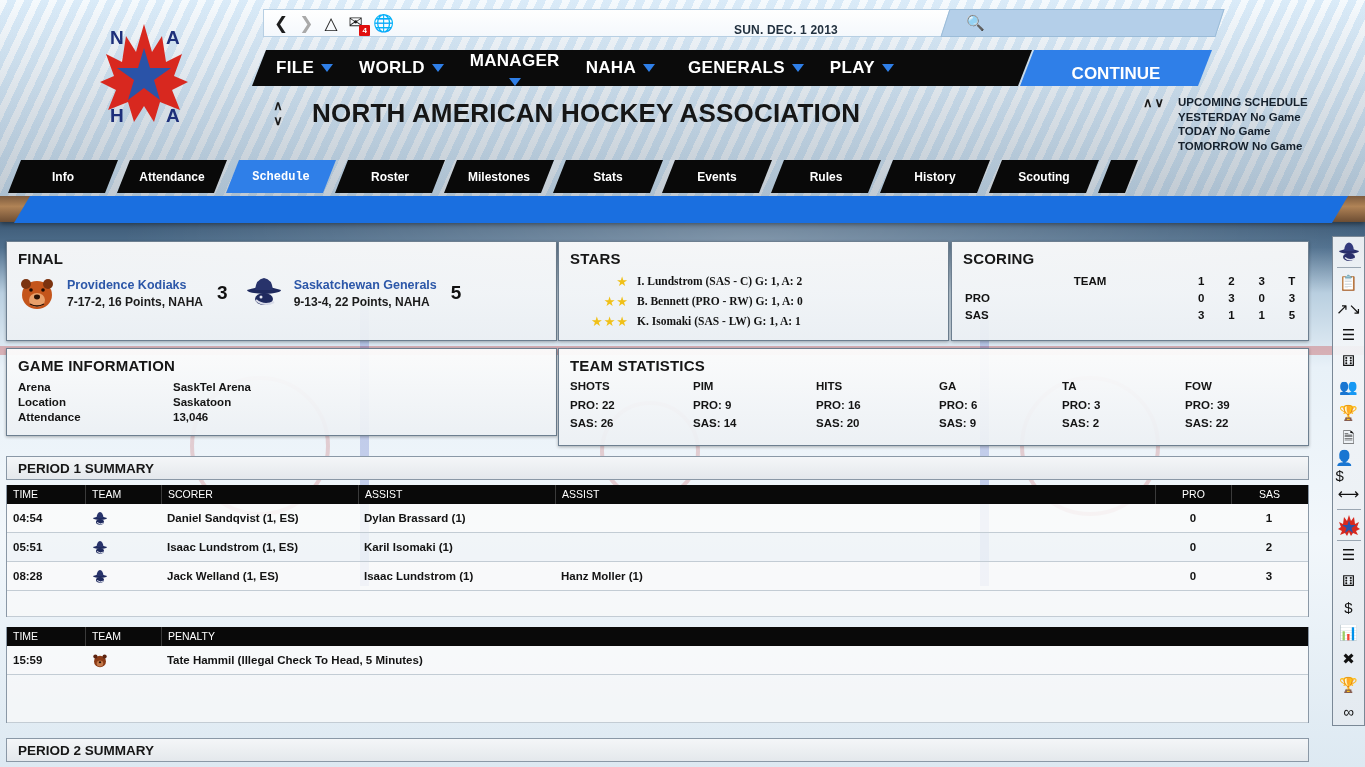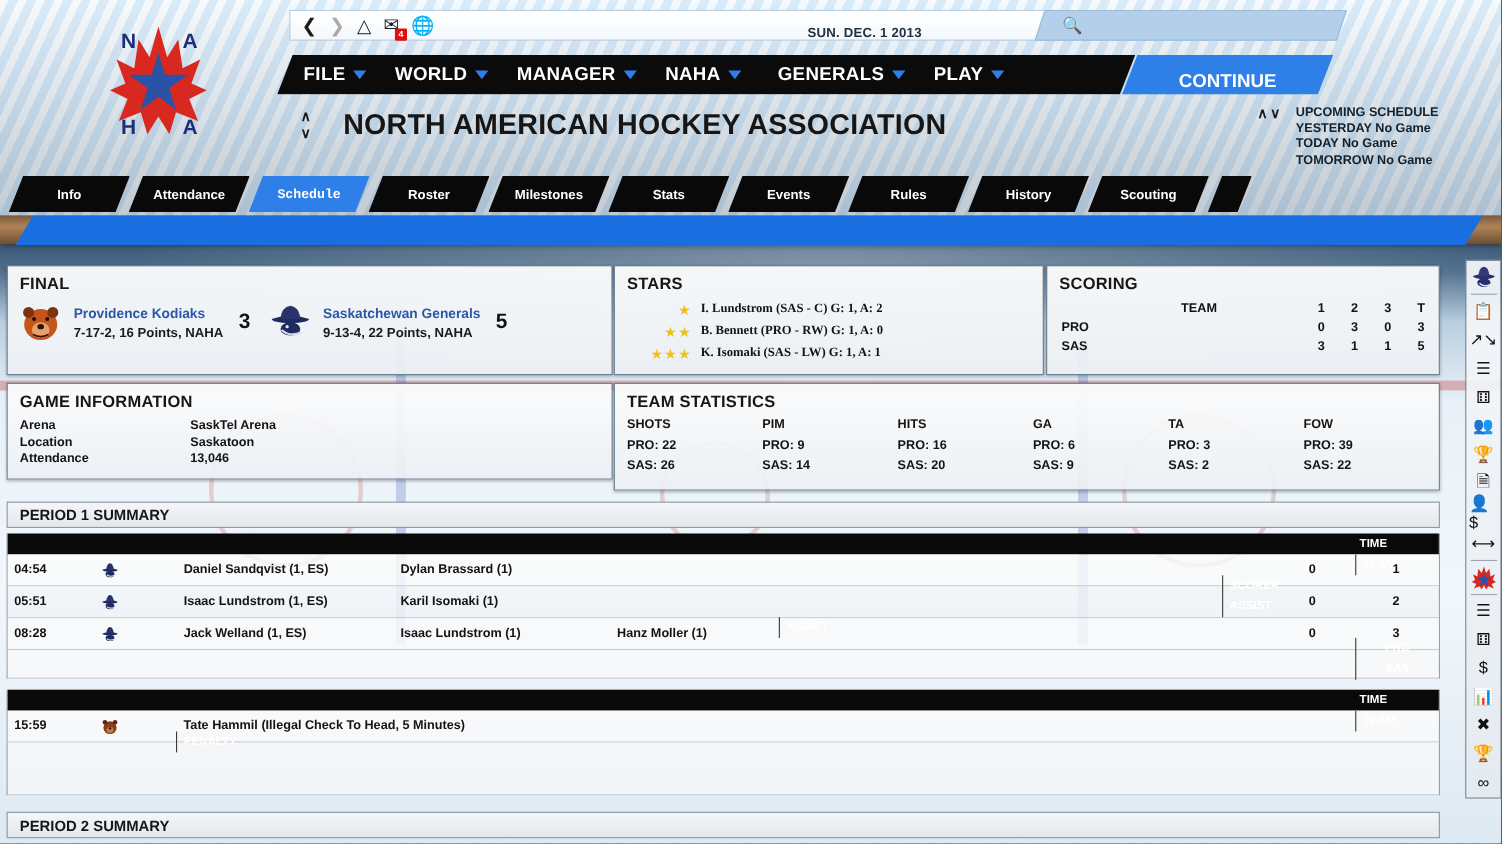--- a/index.html
+++ b/index.html
@@ -191,21 +191,21 @@
   .section-head {
     position:absolute; left:6px; width:1303px; height:24px;
     background: linear-gradient(180deg,#f4f6f8,#e4e8ec);
     border:1px solid #8a98a6;
     font-size:13.5px; font-weight:bold; color:#161616;
     display:flex; align-items:center; padding-left:11px;
   }
   .tbl { position:absolute; left:6px; width:1303px; border-left:1px solid #8a98a6; border-right:1px solid #8a98a6;}
   .tbl-head {
     display:flex; height:19px; background:#090909; color:#fff;
-    font-size:10.5px; font-weight:bold; align-items:flex-end;flex-direction:column;
+    font-size:10.5px; font-weight:normal; align-items:flex-start;
   }
   .tbl-head .cell { padding-left:6px; border-left:1px solid #3a3a3a; line-height:19px; height:19px; }
   .tbl-head .cell:first-child { border-left:none; }
   .trow {
     display:flex; height:29px; align-items:center;
     background: rgba(250,250,250,.82);
     border-bottom:1px solid #c3ccd4;
     font-size:11.5px; font-weight:bold; color:#131313;
   }
   .trow.alt { background: rgba(240,244,248,.80); }
@@ -284,21 +284,21 @@
   <div class="menubar">
     <div class="menu-black">
       <div class="menu-item" style="margin-left:24px;">
         <span class="lbl">FILE</span>
         <span class="caret"></span>
       </div>
       <div class="menu-item" style="margin-left:26px;">
         <span class="lbl">WORLD</span>
         <span class="caret"></span>
       </div>
-      <div class="menu-item" style="margin-left:26px;">
+      <div class="menu-item" style="margin-left:26px;flex-direction:column;">
         <span class="lbl">MANAGER</span>
         <span class="caret"></span>
       </div>
       <div class="menu-item" style="margin-left:26px;">
         <span class="lbl">NAHA</span>
         <span class="caret"></span>
       </div>
       <div class="menu-item" style="margin-left:33px;">
         <span class="lbl">GENERALS</span>
         <span class="caret"></span>

